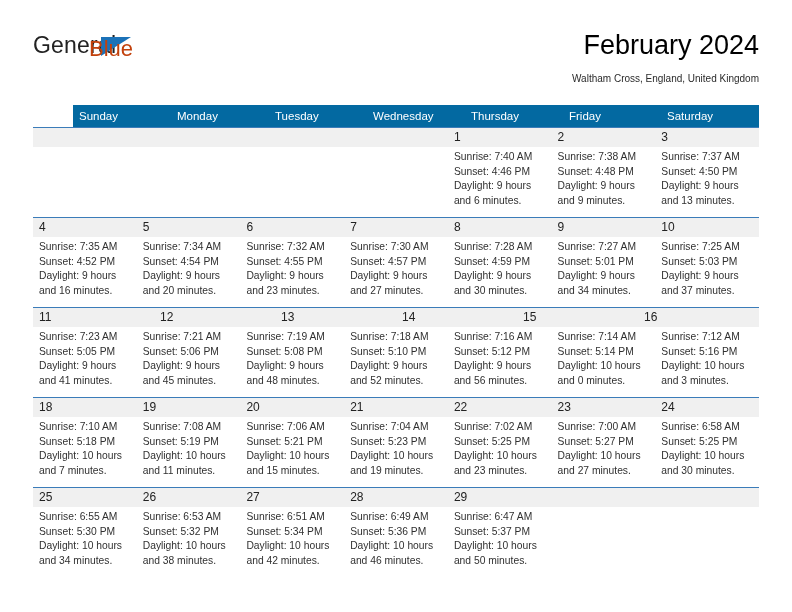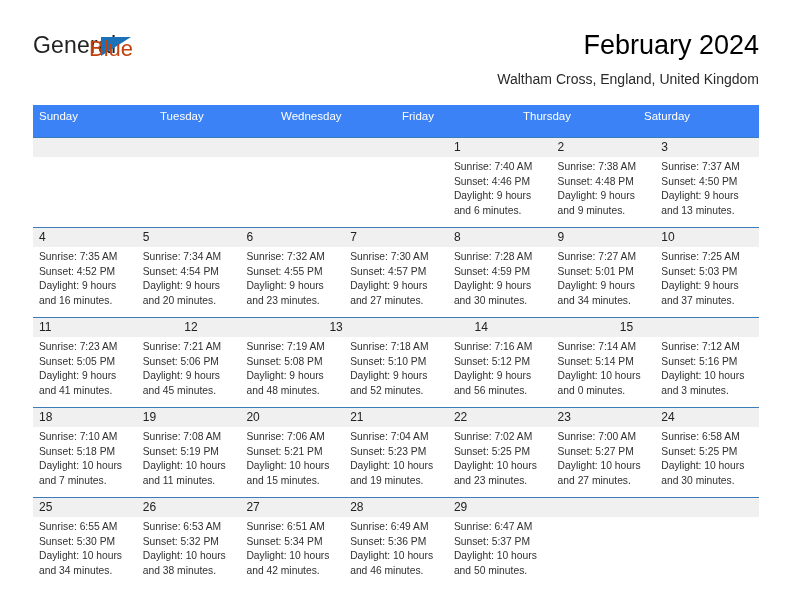--- a/index.html
+++ b/index.html
@@ -70,38 +70,39 @@
     top: 0;
     text-align: right;
   }
   .cal-title {
     font-size: 27px;
     color: #000000;
     line-height: 34px;
     white-space: nowrap;
   }
   .cal-sub {
-    font-size: 14px;
+    font-size: 10px;
     color: #2a2a2a;
     line-height: 22px;
     margin-top: 6px;
     white-space: nowrap;
   }
 
   
   .cal {
     position: absolute;
     left: 33px;
     top: 105px;
     width: 726px;
   }
   .weekhead {
     display: flex;
-    background: #3b82f6;
-    height: 32px;
+    background: #0369a1;
+    height: 22px;
+    margin-left: 40px;
   }
   .weekhead .wh {
     flex: 1 1 0;
     color: #ffffff;
     font-size: 11.5px;
     line-height: 22px;
     padding-left: 6px;
     box-sizing: border-box;
     white-space: nowrap;
   }
@@ -169,24 +170,25 @@
       <div class="cal-title">February 2024</div>
       <div class="cal-sub">Waltham Cross, England, United Kingdom</div>
     </div>
 
   </div>
 
   <div class="cal">
 
     <div class="weekhead">
       <div class="wh">Sunday</div>
+      <div class="wh">Monday</div>
       <div class="wh">Tuesday</div>
       <div class="wh">Wednesday</div>
+      <div class="wh">Thursday</div>
       <div class="wh">Friday</div>
-      <div class="wh">Thursday</div>
       <div class="wh">Saturday</div>
     </div>
 
     <div class="week">
       <div class="daterow">
         <div class="dnum"></div>
         <div class="dnum"></div>
         <div class="dnum"></div>
         <div class="dnum"></div>
         <div class="dnum">1</div>
@@ -295,20 +297,21 @@
       </div>
     </div>
 
     <div class="week">
       <div class="daterow">
         <div class="dnum">11</div>
         <div class="dnum">12</div>
         <div class="dnum">13</div>
         <div class="dnum">14</div>
         <div class="dnum">15</div>
+        <div class="dnum">16</div>
       </div>
       <div class="bodyrow">
         <div class="cell">
           <div class="ln">Sunrise: 7:23 AM</div>
           <div class="ln">Sunset: 5:05 PM</div>
           <div class="ln">Daylight: 9 hours</div>
           <div class="ln">and 41 minutes.</div>
         </div>
         <div class="cell">
           <div class="ln">Sunrise: 7:21 AM</div>

